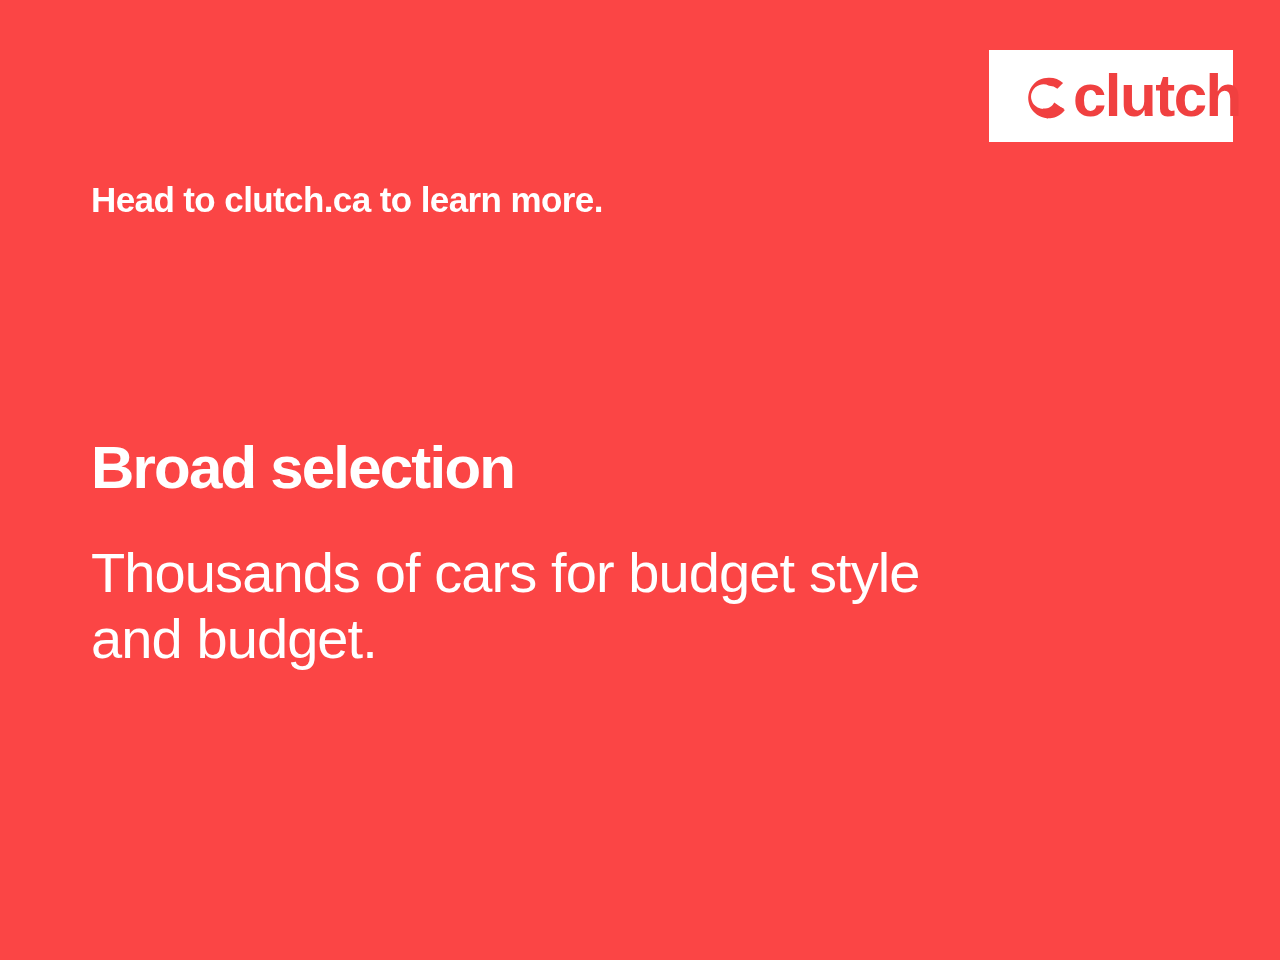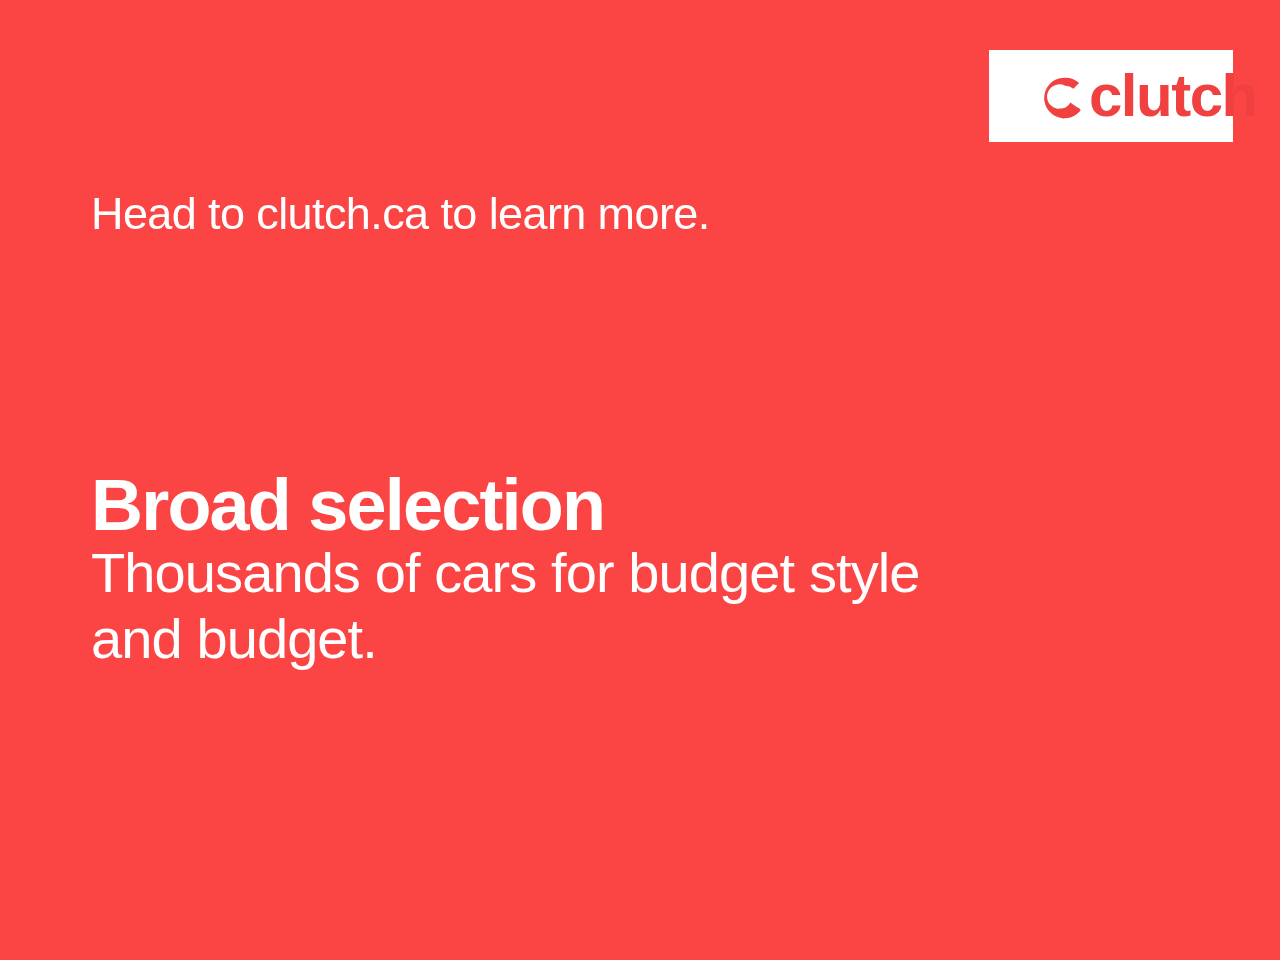--- a/index.html
+++ b/index.html
@@ -24,21 +24,21 @@
   
   .logo-plate {
     position:absolute;
     left:989px;
     top:50px;
     width:244px;
     height:92px;
     background:#ffffff;
     display:flex;
     align-items:center;
-    padding-left:54px;
+    padding-left:38px;
   }
   .logo-lockup {
     display:flex;
     align-items:center;
     gap:0px;
   }
   .logo-mark {
     width:44px;
     height:44px;
     display:block;
@@ -62,39 +62,37 @@
     left:91px;
     top:0;
     width:1000px;
   }
 
   .eyebrow {
     position:absolute;
     left:0;
     top:180px;
     color:#ffffff;
-    font-size:45px;
-    font-weight:400;
+    font-size:35px;
+    font-weight:700;
     letter-spacing:-0.6px;
     line-height:1.15;
     white-space:nowrap;
-    margin-top:8px;
   }
 
   .headline {
     position:absolute;
     left:0;
     top:437px;
     color:#ffffff;
-    font-size:72px;
+    font-size:60px;
     font-weight:bold;
     letter-spacing:-1.8px;
     line-height:1.02;
     white-space:nowrap;
-    margin-top:32px;
   }
 
   .subhead {
     position:absolute;
     left:0;
     top:540px;
     color:#ffffff;
     font-size:56px;
     font-weight:400;
     letter-spacing:-0.9px;

